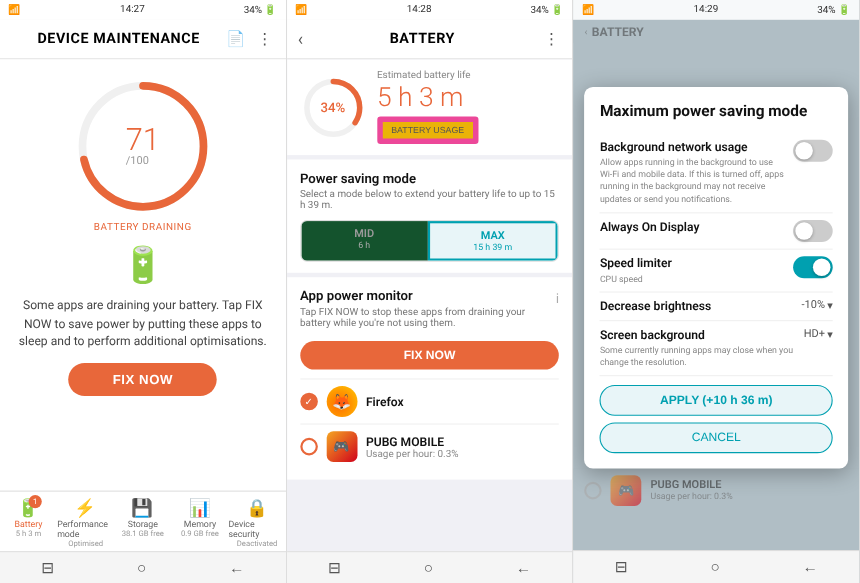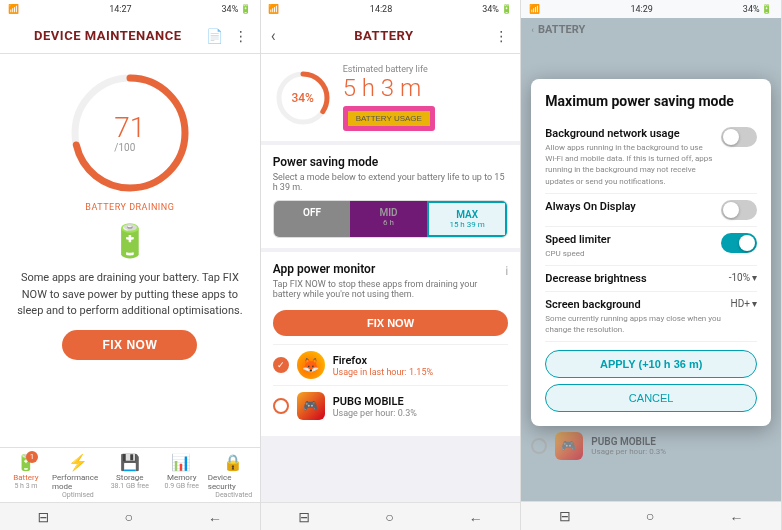--- a/index.html
+++ b/index.html
@@ -42,21 +42,21 @@
       padding: 6px 10px;
       display: flex;
       align-items: center;
       justify-content: space-between;
       border-bottom: 1px solid #e0e0e0;
       min-height: 36px;
     }
     .top-bar-title {
       font-size: 13px;
       font-weight: 700;
-      color: #7f1d1d;
+      color: #000000;
       letter-spacing: 0.5px;
       text-transform: uppercase;
     }
     .top-bar-icons { display: flex; gap: 8px; align-items: center; }
     .icon-btn {
       width: 18px;
       height: 18px;
       display: flex;
       align-items: center;
       justify-content: center;
@@ -267,21 +267,21 @@
       overflow: hidden;
     }
     .pwr-opt {
       flex: 1;
       text-align: center;
       padding: 6px 4px;
       font-size: 10px;
       font-weight: 600;
       cursor: pointer;
       color: #999;
-      background: #701a75;
+      background: #14532d;
     }
     .pwr-opt.active-off { background: #888; color: #fff; }
     .pwr-opt.active-max { background: #e8f5f8; color: #00a0b0; border: 2px solid #00a0b0; }
     .pwr-opt-sub { font-size: 8px; font-weight: 400; color: #aaa; }
     .pwr-opt.active-max .pwr-opt-sub { color: #00a0b0; }
 
     .p2-app-monitor-header {
       display: flex;
       justify-content: space-between;
       align-items: flex-start;
@@ -585,23 +585,20 @@
         <div class="p2-est-label">Estimated battery life</div>
         <div class="p2-time">5 h 3 m</div>
         <button class="p2-usage-btn">BATTERY USAGE</button>
       </div>
     </div>
 
     <div class="p2-card">
       <div class="p2-card-title">Power saving mode</div>
       <div class="p2-card-sub">Select a mode below to extend your battery life to up to 15 h 39 m.</div>
       <div class="power-options">
-        <div class="pwr-opt active-off">
-          <div>OFF</div>
-        </div>
         <div class="pwr-opt">
           <div>MID</div>
           <div class="pwr-opt-sub">6 h</div>
         </div>
         <div class="pwr-opt active-max">
           <div>MAX</div>
           <div class="pwr-opt-sub">15 h 39 m</div>
         </div>
       </div>
     </div>
@@ -615,21 +612,20 @@
         <span class="p2-info-icon">ℹ</span>
       </div>
       <button class="p2-fix-btn">FIX NOW</button>
       <div class="app-item">
         <div class="app-check checked">
           <span class="app-check-icon">✓</span>
         </div>
         <div class="firefox-icon app-logo">🦊</div>
         <div class="app-info">
           <div class="app-name">Firefox</div>
-          <div class="app-usage">Usage in last hour: 1.15%</div>
         </div>
       </div>
       <div class="app-item">
         <div class="app-check"></div>
         <div class="pubg-icon app-logo">🎮</div>
         <div class="app-info">
           <div class="app-name">PUBG MOBILE</div>
           <div class="app-usage-gray">Usage per hour: 0.3%</div>
         </div>
       </div>

